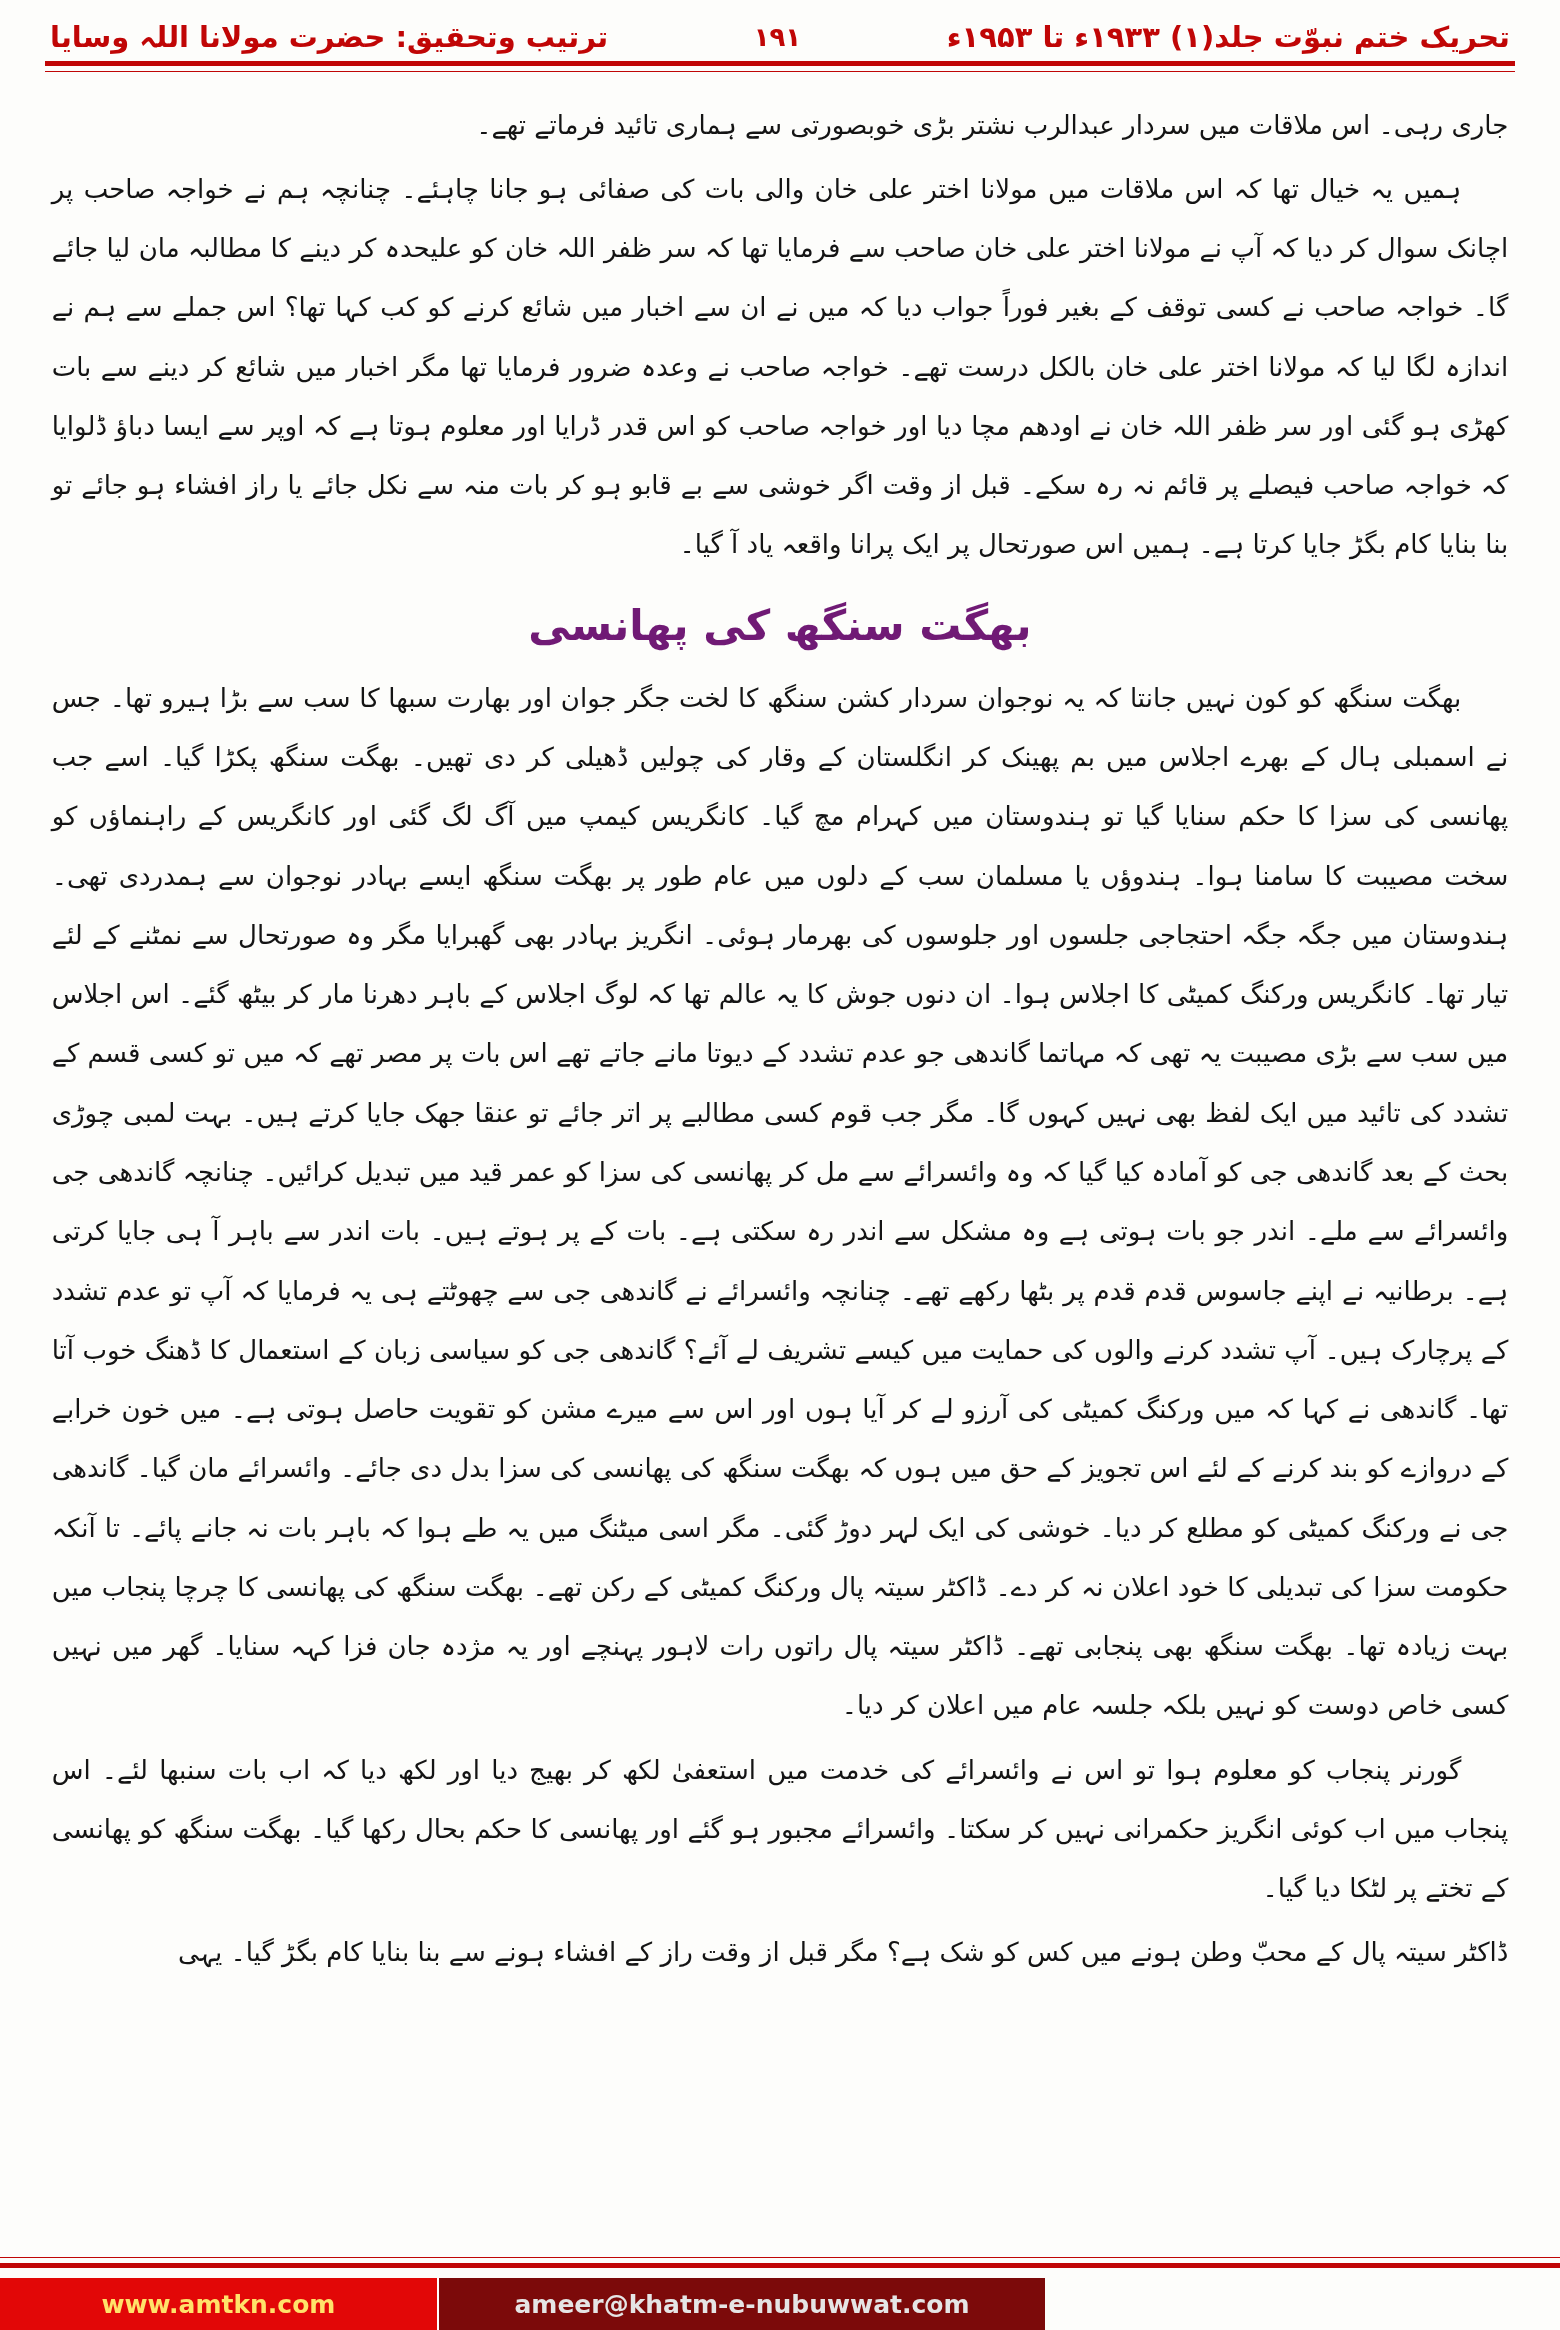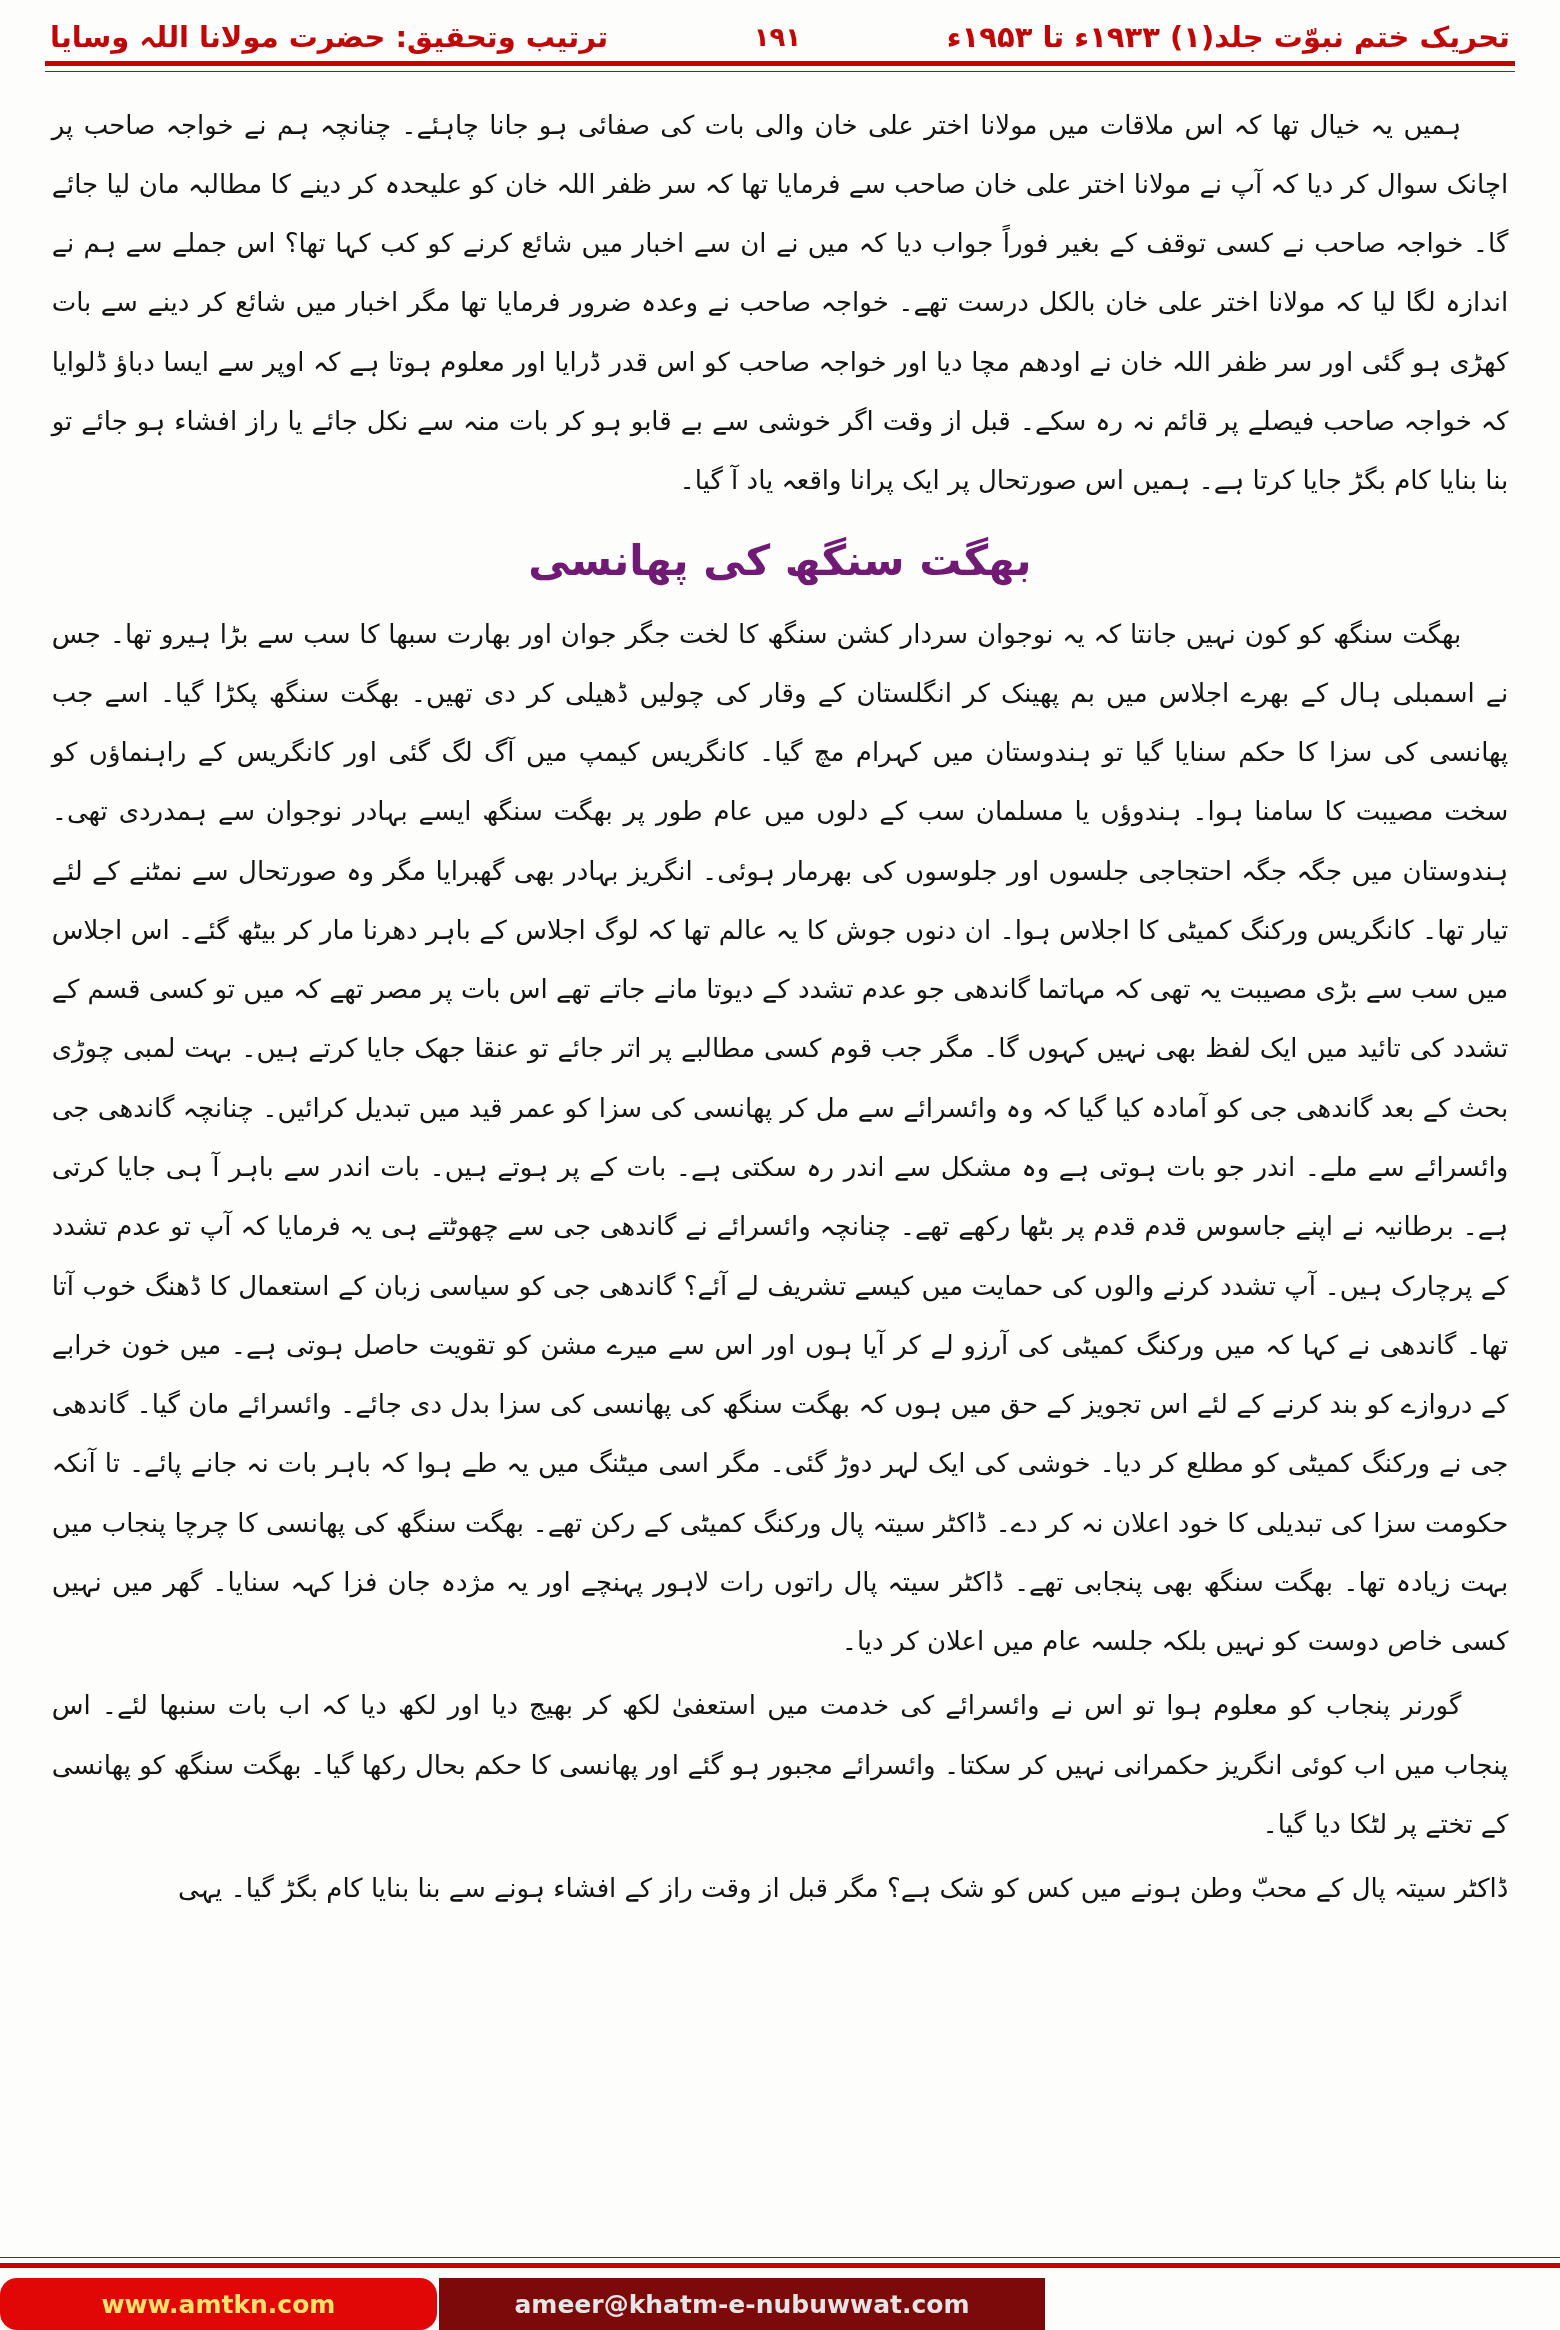--- a/index.html
+++ b/index.html
@@ -61,38 +61,39 @@
   .page-footer .rule { margin:0 0 10px 0; }
   .footer-bar {
     display:flex; height:52px;
     font-size:25px; font-weight:bold;
   }
   .seg {
     display:flex; align-items:center; justify-content:center;
     height:100%;
   }
   .seg + .seg { border-left:2.5px solid #ffffff; }
-  .seg-web   { flex:0 0 28%; background:#e20707; color:#ffe26a;border-radius:17px; }
+  .seg-web   { flex:0 0 28%; background:#e20707; color:#ffe26a; }
   .seg-email { flex:0 0 39%; background:#7c0a0a; color:#e5e5e5; }
   .seg-fb    { flex:1 1 auto; background:#e20707; color:#ffffff; }
 </style>
 </head>
 <body>
 
 <div class="page">
 
   <header class="hdr">
     <div class="hdr-side">تحریک ختم نبوّت جلد(۱) ۱۹۳۳ء تا ۱۹۵۳ء</div>
     <div class="hdr-num">۱۹۱</div>
     <div class="hdr-side">ترتیب وتحقیق: حضرت مولانا اللہ وسایا</div>
   </header>
 
   <div class="rule"></div>
 
   <main>
+    <p>جاری رہی۔ اس ملاقات میں سردار عبدالرب نشتر بڑی خوبصورتی سے ہماری تائید فرماتے تھے۔</p>
     <p class="indent">ہمیں یہ خیال تھا کہ اس ملاقات میں مولانا اختر علی خان والی بات کی صفائی ہو جانا چاہئے۔ چنانچہ ہم نے خواجہ صاحب پر اچانک سوال کر دیا کہ آپ نے مولانا اختر علی خان صاحب سے فرمایا تھا کہ سر ظفر اللہ خان کو علیحدہ کر دینے کا مطالبہ مان لیا جائے گا۔ خواجہ صاحب نے کسی توقف کے بغیر فوراً جواب دیا کہ میں نے ان سے اخبار میں شائع کرنے کو کب کہا تھا؟ اس جملے سے ہم نے اندازہ لگا لیا کہ مولانا اختر علی خان بالکل درست تھے۔ خواجہ صاحب نے وعدہ ضرور فرمایا تھا مگر اخبار میں شائع کر دینے سے بات کھڑی ہو گئی اور سر ظفر اللہ خان نے اودھم مچا دیا اور خواجہ صاحب کو اس قدر ڈرایا اور معلوم ہوتا ہے کہ اوپر سے ایسا دباؤ ڈلوایا کہ خواجہ صاحب فیصلے پر قائم نہ رہ سکے۔ قبل از وقت اگر خوشی سے بے قابو ہو کر بات منہ سے نکل جائے یا راز افشاء ہو جائے تو بنا بنایا کام بگڑ جایا کرتا ہے۔ ہمیں اس صورتحال پر ایک پرانا واقعہ یاد آ گیا۔</p>
     <h2 class="section-heading">بھگت سنگھ کی پھانسی</h2>
     <p class="indent">بھگت سنگھ کو کون نہیں جانتا کہ یہ نوجوان سردار کشن سنگھ کا لخت جگر جوان اور بھارت سبھا کا سب سے بڑا ہیرو تھا۔ جس نے اسمبلی ہال کے بھرے اجلاس میں بم پھینک کر انگلستان کے وقار کی چولیں ڈھیلی کر دی تھیں۔ بھگت سنگھ پکڑا گیا۔ اسے جب پھانسی کی سزا کا حکم سنایا گیا تو ہندوستان میں کہرام مچ گیا۔ کانگریس کیمپ میں آگ لگ گئی اور کانگریس کے راہنماؤں کو سخت مصیبت کا سامنا ہوا۔ ہندوؤں یا مسلمان سب کے دلوں میں عام طور پر بھگت سنگھ ایسے بہادر نوجوان سے ہمدردی تھی۔ ہندوستان میں جگہ جگہ احتجاجی جلسوں اور جلوسوں کی بھرمار ہوئی۔ انگریز بہادر بھی گھبرایا مگر وہ صورتحال سے نمٹنے کے لئے تیار تھا۔ کانگریس ورکنگ کمیٹی کا اجلاس ہوا۔ ان دنوں جوش کا یہ عالم تھا کہ لوگ اجلاس کے باہر دھرنا مار کر بیٹھ گئے۔ اس اجلاس میں سب سے بڑی مصیبت یہ تھی کہ مہاتما گاندھی جو عدم تشدد کے دیوتا مانے جاتے تھے اس بات پر مصر تھے کہ میں تو کسی قسم کے تشدد کی تائید میں ایک لفظ بھی نہیں کہوں گا۔ مگر جب قوم کسی مطالبے پر اتر جائے تو عنقا جھک جایا کرتے ہیں۔ بہت لمبی چوڑی بحث کے بعد گاندھی جی کو آمادہ کیا گیا کہ وہ وائسرائے سے مل کر پھانسی کی سزا کو عمر قید میں تبدیل کرائیں۔ چنانچہ گاندھی جی وائسرائے سے ملے۔ اندر جو بات ہوتی ہے وہ مشکل سے اندر رہ سکتی ہے۔ بات کے پر ہوتے ہیں۔ بات اندر سے باہر آ ہی جایا کرتی ہے۔ برطانیہ نے اپنے جاسوس قدم قدم پر بٹھا رکھے تھے۔ چنانچہ وائسرائے نے گاندھی جی سے چھوٹتے ہی یہ فرمایا کہ آپ تو عدم تشدد کے پرچارک ہیں۔ آپ تشدد کرنے والوں کی حمایت میں کیسے تشریف لے آئے؟ گاندھی جی کو سیاسی زبان کے استعمال کا ڈھنگ خوب آتا تھا۔ گاندھی نے کہا کہ میں ورکنگ کمیٹی کی آرزو لے کر آیا ہوں اور اس سے میرے مشن کو تقویت حاصل ہوتی ہے۔ میں خون خرابے کے دروازے کو بند کرنے کے لئے اس تجویز کے حق میں ہوں کہ بھگت سنگھ کی پھانسی کی سزا بدل دی جائے۔ وائسرائے مان گیا۔ گاندھی جی نے ورکنگ کمیٹی کو مطلع کر دیا۔ خوشی کی ایک لہر دوڑ گئی۔ مگر اسی میٹنگ میں یہ طے ہوا کہ باہر بات نہ جانے پائے۔ تا آنکہ حکومت سزا کی تبدیلی کا خود اعلان نہ کر دے۔ ڈاکٹر سیتہ پال ورکنگ کمیٹی کے رکن تھے۔ بھگت سنگھ کی پھانسی کا چرچا پنجاب میں بہت زیادہ تھا۔ بھگت سنگھ بھی پنجابی تھے۔ ڈاکٹر سیتہ پال راتوں رات لاہور پہنچے اور یہ مژدہ جان فزا کہہ سنایا۔ گھر میں نہیں کسی خاص دوست کو نہیں بلکہ جلسہ عام میں اعلان کر دیا۔</p>
     <p class="indent">گورنر پنجاب کو معلوم ہوا تو اس نے وائسرائے کی خدمت میں استعفیٰ لکھ کر بھیج دیا اور لکھ دیا کہ اب بات سنبھا لئے۔ اس پنجاب میں اب کوئی انگریز حکمرانی نہیں کر سکتا۔ وائسرائے مجبور ہو گئے اور پھانسی کا حکم بحال رکھا گیا۔ بھگت سنگھ کو پھانسی کے تختے پر لٹکا دیا گیا۔</p>
     <p>ڈاکٹر سیتہ پال کے محبّ وطن ہونے میں کس کو شک ہے؟ مگر قبل از وقت راز کے افشاء ہونے سے بنا بنایا کام بگڑ گیا۔ یہی</p>
   </main>
 
   <footer class="page-footer">
     <div class="rule flip"></div>
     <div class="footer-bar">

